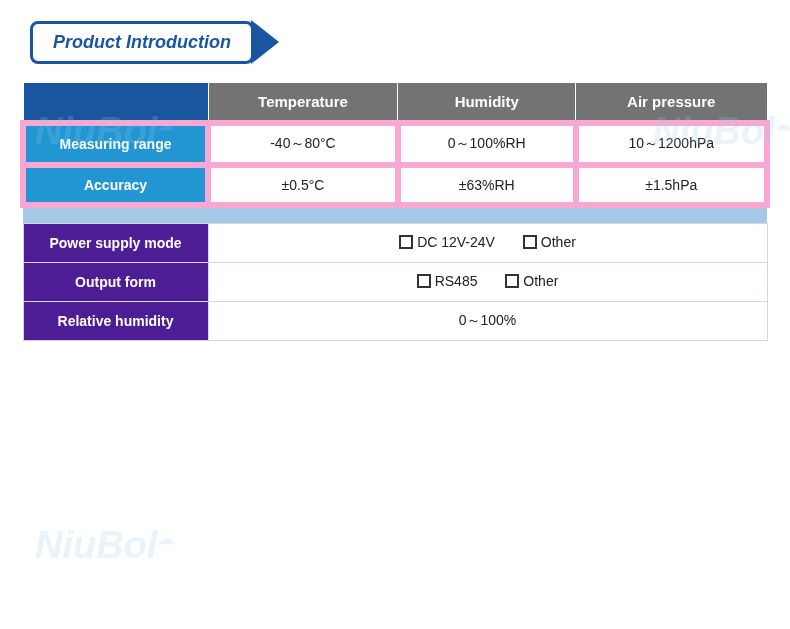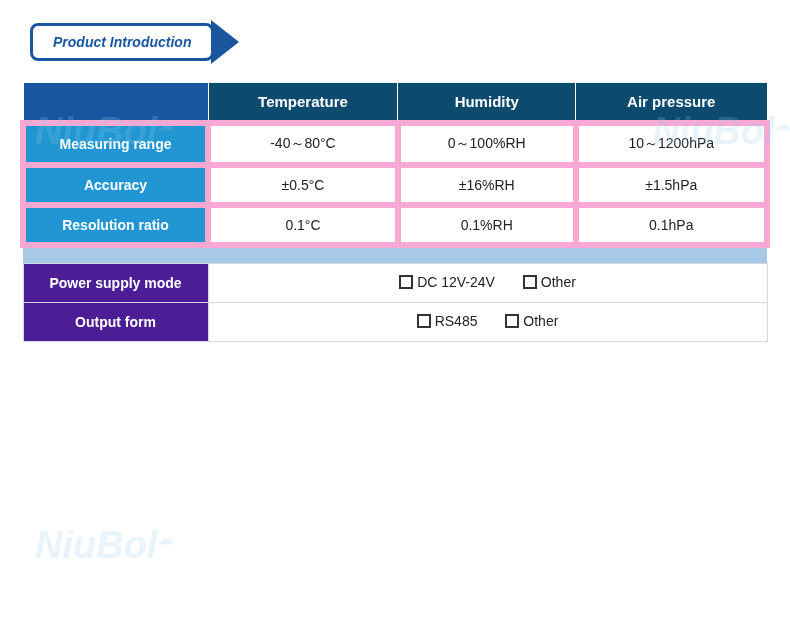--- a/index.html
+++ b/index.html
@@ -58,21 +58,21 @@
       background: #fff;
       border: 3px solid #1a56a0;
       border-radius: 8px;
       padding: 8px 20px;
       display: inline-flex;
       align-items: center;
       position: relative;
     }
 
     .title-text {
-      font-size: 14px;
+      font-size: 18px;
       font-weight: bold;
       font-style: italic;
       color: #1a56a0;
     }
 
     .title-arrow {
       width: 0;
       height: 0;
       border-top: 22px solid transparent;
       border-bottom: 22px solid transparent;
@@ -82,21 +82,21 @@
 
     
     .product-table {
       width: 100%;
       border-collapse: collapse;
       position: relative;
     }
 
     
     .header-row td {
-      background: #0c4a6e;
+      background: #737373;
       color: #fff;
       font-weight: bold;
       text-align: center;
       padding: 10px 8px;
       font-size: 15px;
       border: 1px solid #fff;
     }
 
     .header-row td:first-child {
       background: #1a56a0;
@@ -216,30 +216,24 @@
     <tr class="data-row">
       <td class="row-label">Measuring range</td>
       <td>-40～80°C</td>
       <td>0～100%RH</td>
       <td>10～1200hPa</td>
     </tr>
 
     <tr class="data-row">
       <td class="row-label">Accuracy</td>
       <td>±0.5°C</td>
-      <td>±16%RH</td>
+      <td>±63%RH</td>
       <td>±1.5hPa</td>
     </tr>
 
-    <tr class="data-row">
-      <td class="row-label">Resolution ratio</td>
-      <td>0.1°C</td>
-      <td>0.1%RH</td>
-      <td>0.1hPa</td>
-    </tr>
 
     <tr class="spacer-row">
       <td colspan="4"></td>
     </tr>
 
     <tr class="info-row">
       <td class="row-label">Power supply mode</td>
       <td colspan="3" class="info-value">
         <span class="checkbox-item">
           <span class="checkbox-square"></span>
@@ -260,16 +254,20 @@
           <span>RS485</span>
         </span>
         <span class="checkbox-item">
           <span class="checkbox-square"></span>
           <span>Other</span>
         </span>
       </td>
     </tr>
 
 
+    <tr class="info-row">
+      <td class="row-label">Relative humidity</td>
+      <td colspan="3" class="info-value">0～100%</td>
+    </tr>
   </tbody>
     </table>
 
 </div>
 
 </body></html>

